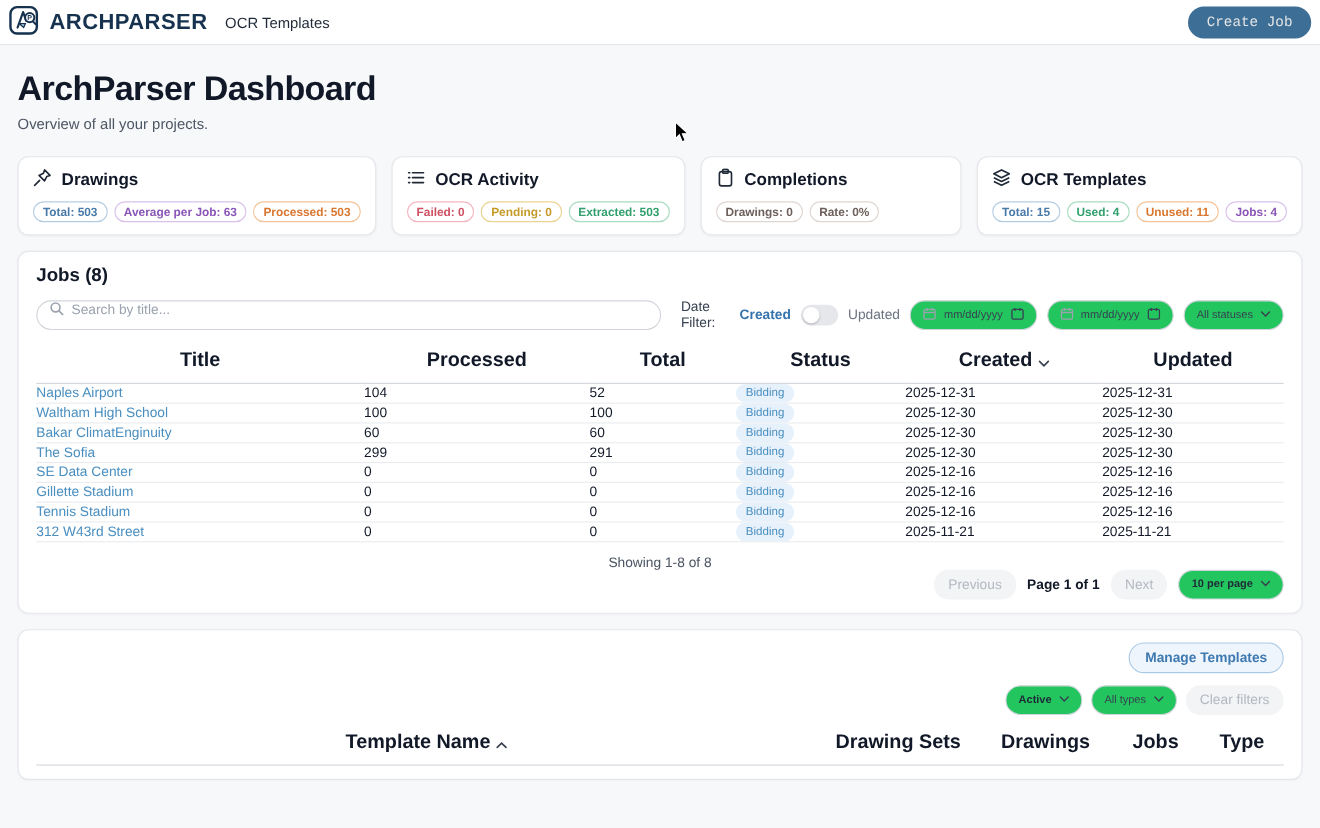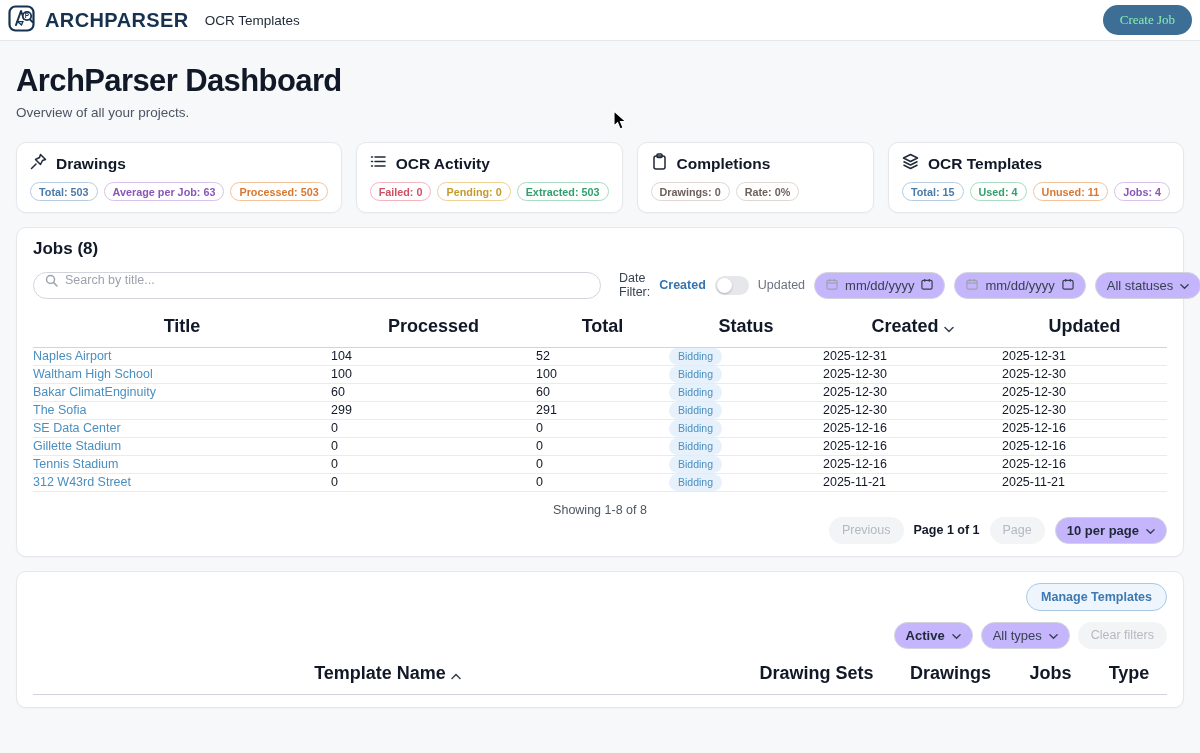--- a/index.html
+++ b/index.html
@@ -11,22 +11,22 @@
   
   .topbar {
     height:41px; background:#fff; border-bottom:1px solid #e5e7eb;
     display:flex; align-items:center; padding:0 8px;
   }
   .logo-box { width:30px; height:30px; }
   .brand { font-size:20px; font-weight:800; color:#16324f; letter-spacing:.4px; margin-left:7px; }
   .topbar-page { margin-left:16px; font-size:13.5px; color:#1f2937; }
   .spacer { flex:1; }
   .btn-primary {
-    background:#3c6e96; color:#86efac; border:none; border-radius:16px;
-    padding:7px 17px; font-size:13px; font-family:Liberation Serif, serif; cursor:pointer;
+    background:#3c6e96; color:#e5e5e5; border:none; border-radius:16px;
+    padding:7px 17px; font-size:13px; font-family:Liberation Mono, monospace; cursor:pointer;
   }
   
   .main { padding:10px 16px 0; }
   .page-title { font-size:31px; font-weight:800; letter-spacing:-.6px; color:#111827; margin-top:12px; }
   .page-sub { font-size:13.5px; color:#4b5563; margin-top:6px; }
   
   .cards { display:flex; gap:14px; margin-top:22px; }
   .card {
     flex:1; background:#fff; border:1px solid #e5e7eb; border-radius:10px;
     padding:10px 13px 11px; box-shadow:0 1px 2px rgba(0,0,0,.03);
@@ -61,22 +61,22 @@
     border:none; outline:none; flex:1; font-size:12.5px; font-family:inherit;
     color:#111827; background:transparent;
   }
   .search input::placeholder { color:#9ca3af; }
   .flabel { font-size:12.5px; color:#374151; }
   .flabel-on { font-size:12.5px; color:#3574ad; font-weight:600; }
   .flabel-off { font-size:12.5px; color:#6b7280; }
   .toggle { width:34px; height:19px; background:#e5e7eb; border-radius:10px; position:relative; cursor:pointer; flex:0 0 auto; }
   .toggle .knob { position:absolute; left:2px; top:2px; width:15px; height:15px; background:#fff; border-radius:50%; box-shadow:0 1px 2px rgba(0,0,0,.25); }
   .pill {
-    height:27px; border:1px solid #d1d5db; border-radius:14px; background:#c4b5fd;
-    display:flex; align-items:center; gap:7px; padding:0 11px; font-size:13px; color:#374151;
+    height:27px; border:1px solid #d1d5db; border-radius:14px; background:#22c55e;
+    display:flex; align-items:center; gap:7px; padding:0 11px; font-size:10px; color:#374151;
     cursor:pointer; white-space:nowrap;
   }
   .pill.dark { color:#1f2937; font-weight:600; }
   .btn-disabled {
     height:27px; border:none; border-radius:14px; background:#f3f4f6; color:#b3b9c2;
     padding:0 13px; font-size:12.5px; font-family:inherit; white-space:nowrap;
   }
   
   table { width:100%; border-collapse:collapse; margin-top:13px; }
   th {
@@ -369,21 +369,21 @@
           <td>2025-11-21</td>
         </tr>
       </tbody>
     </table>
 
     <div class="jobs-footer">
       <span class="showing">Showing 1-8 of 8</span>
       <div class="pager">
         <button class="btn-disabled">Previous</button>
         <span class="page-of">Page 1 of 1</span>
-        <button class="btn-disabled">Page</button>
+        <button class="btn-disabled">Next</button>
         <span class="pill dark">
           <span>10 per page</span>
           <span>
             <svg width="9" height="7" viewBox="0 0 10 7" fill="none" stroke="#374151" stroke-width="1.5" stroke-linecap="round">
                 <polyline points="1,1.5 5,5.5 9,1.5"></polyline>
               </svg>
           </span>
         </span>
       </div>
     </div>

